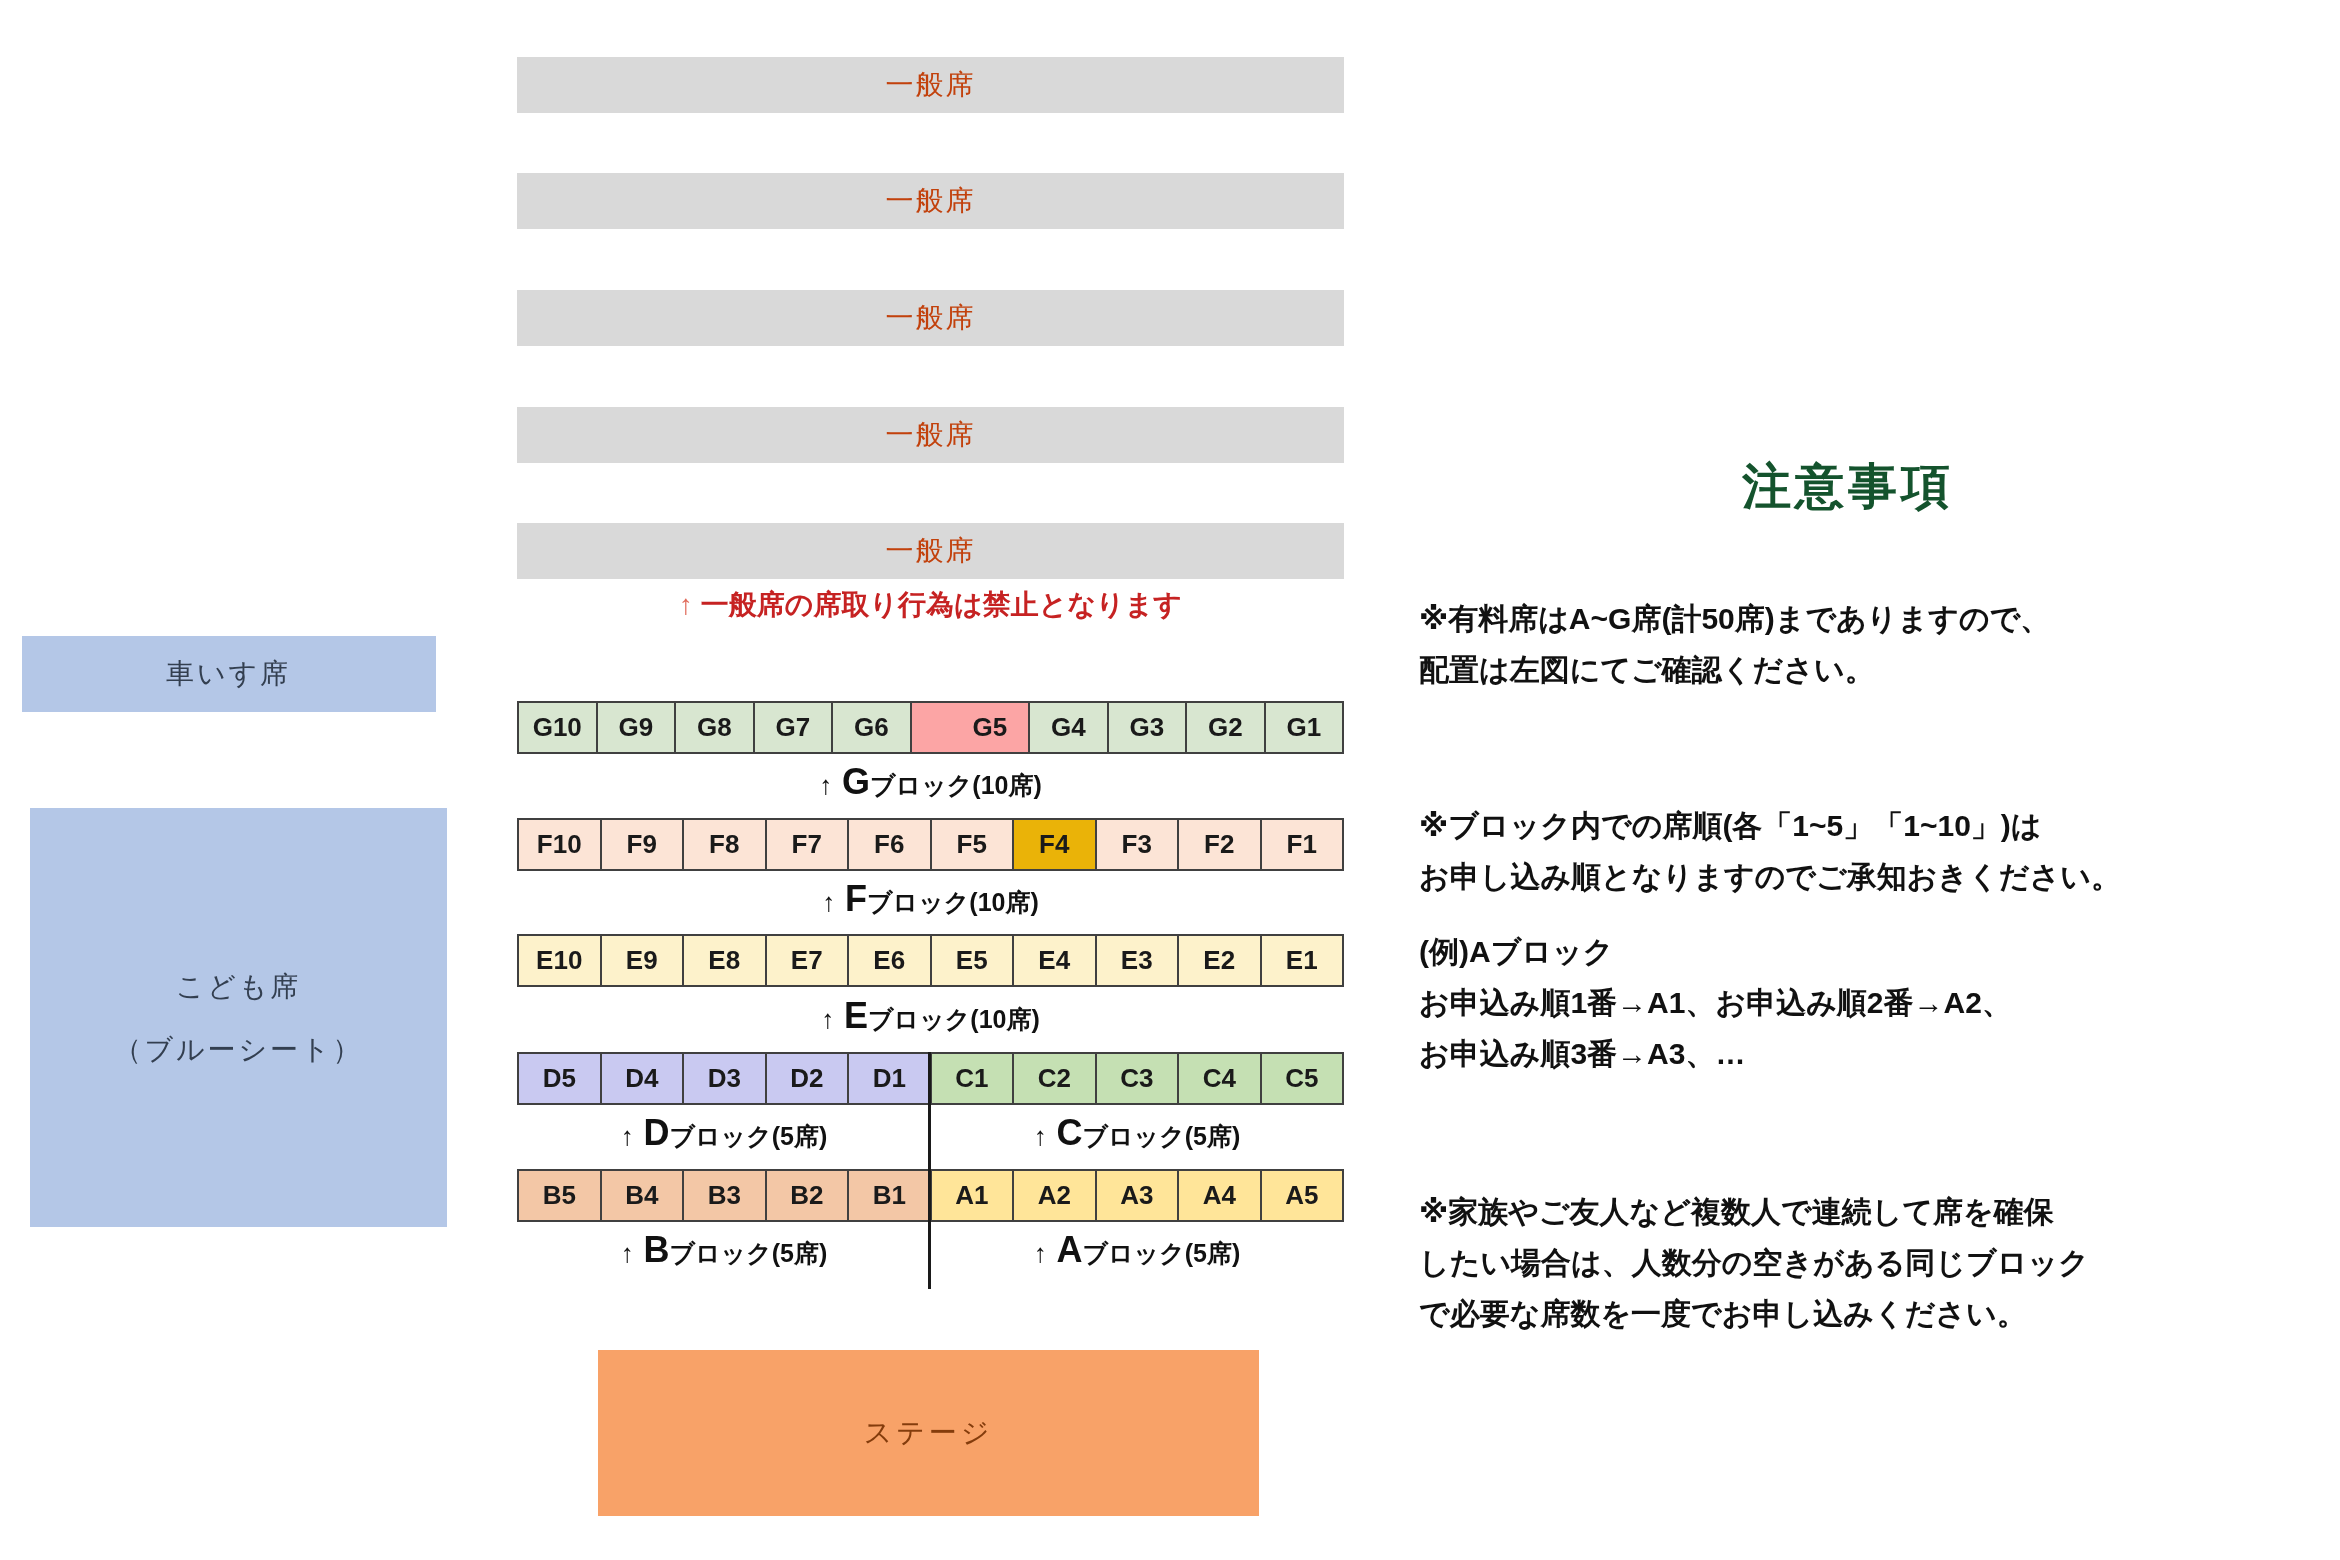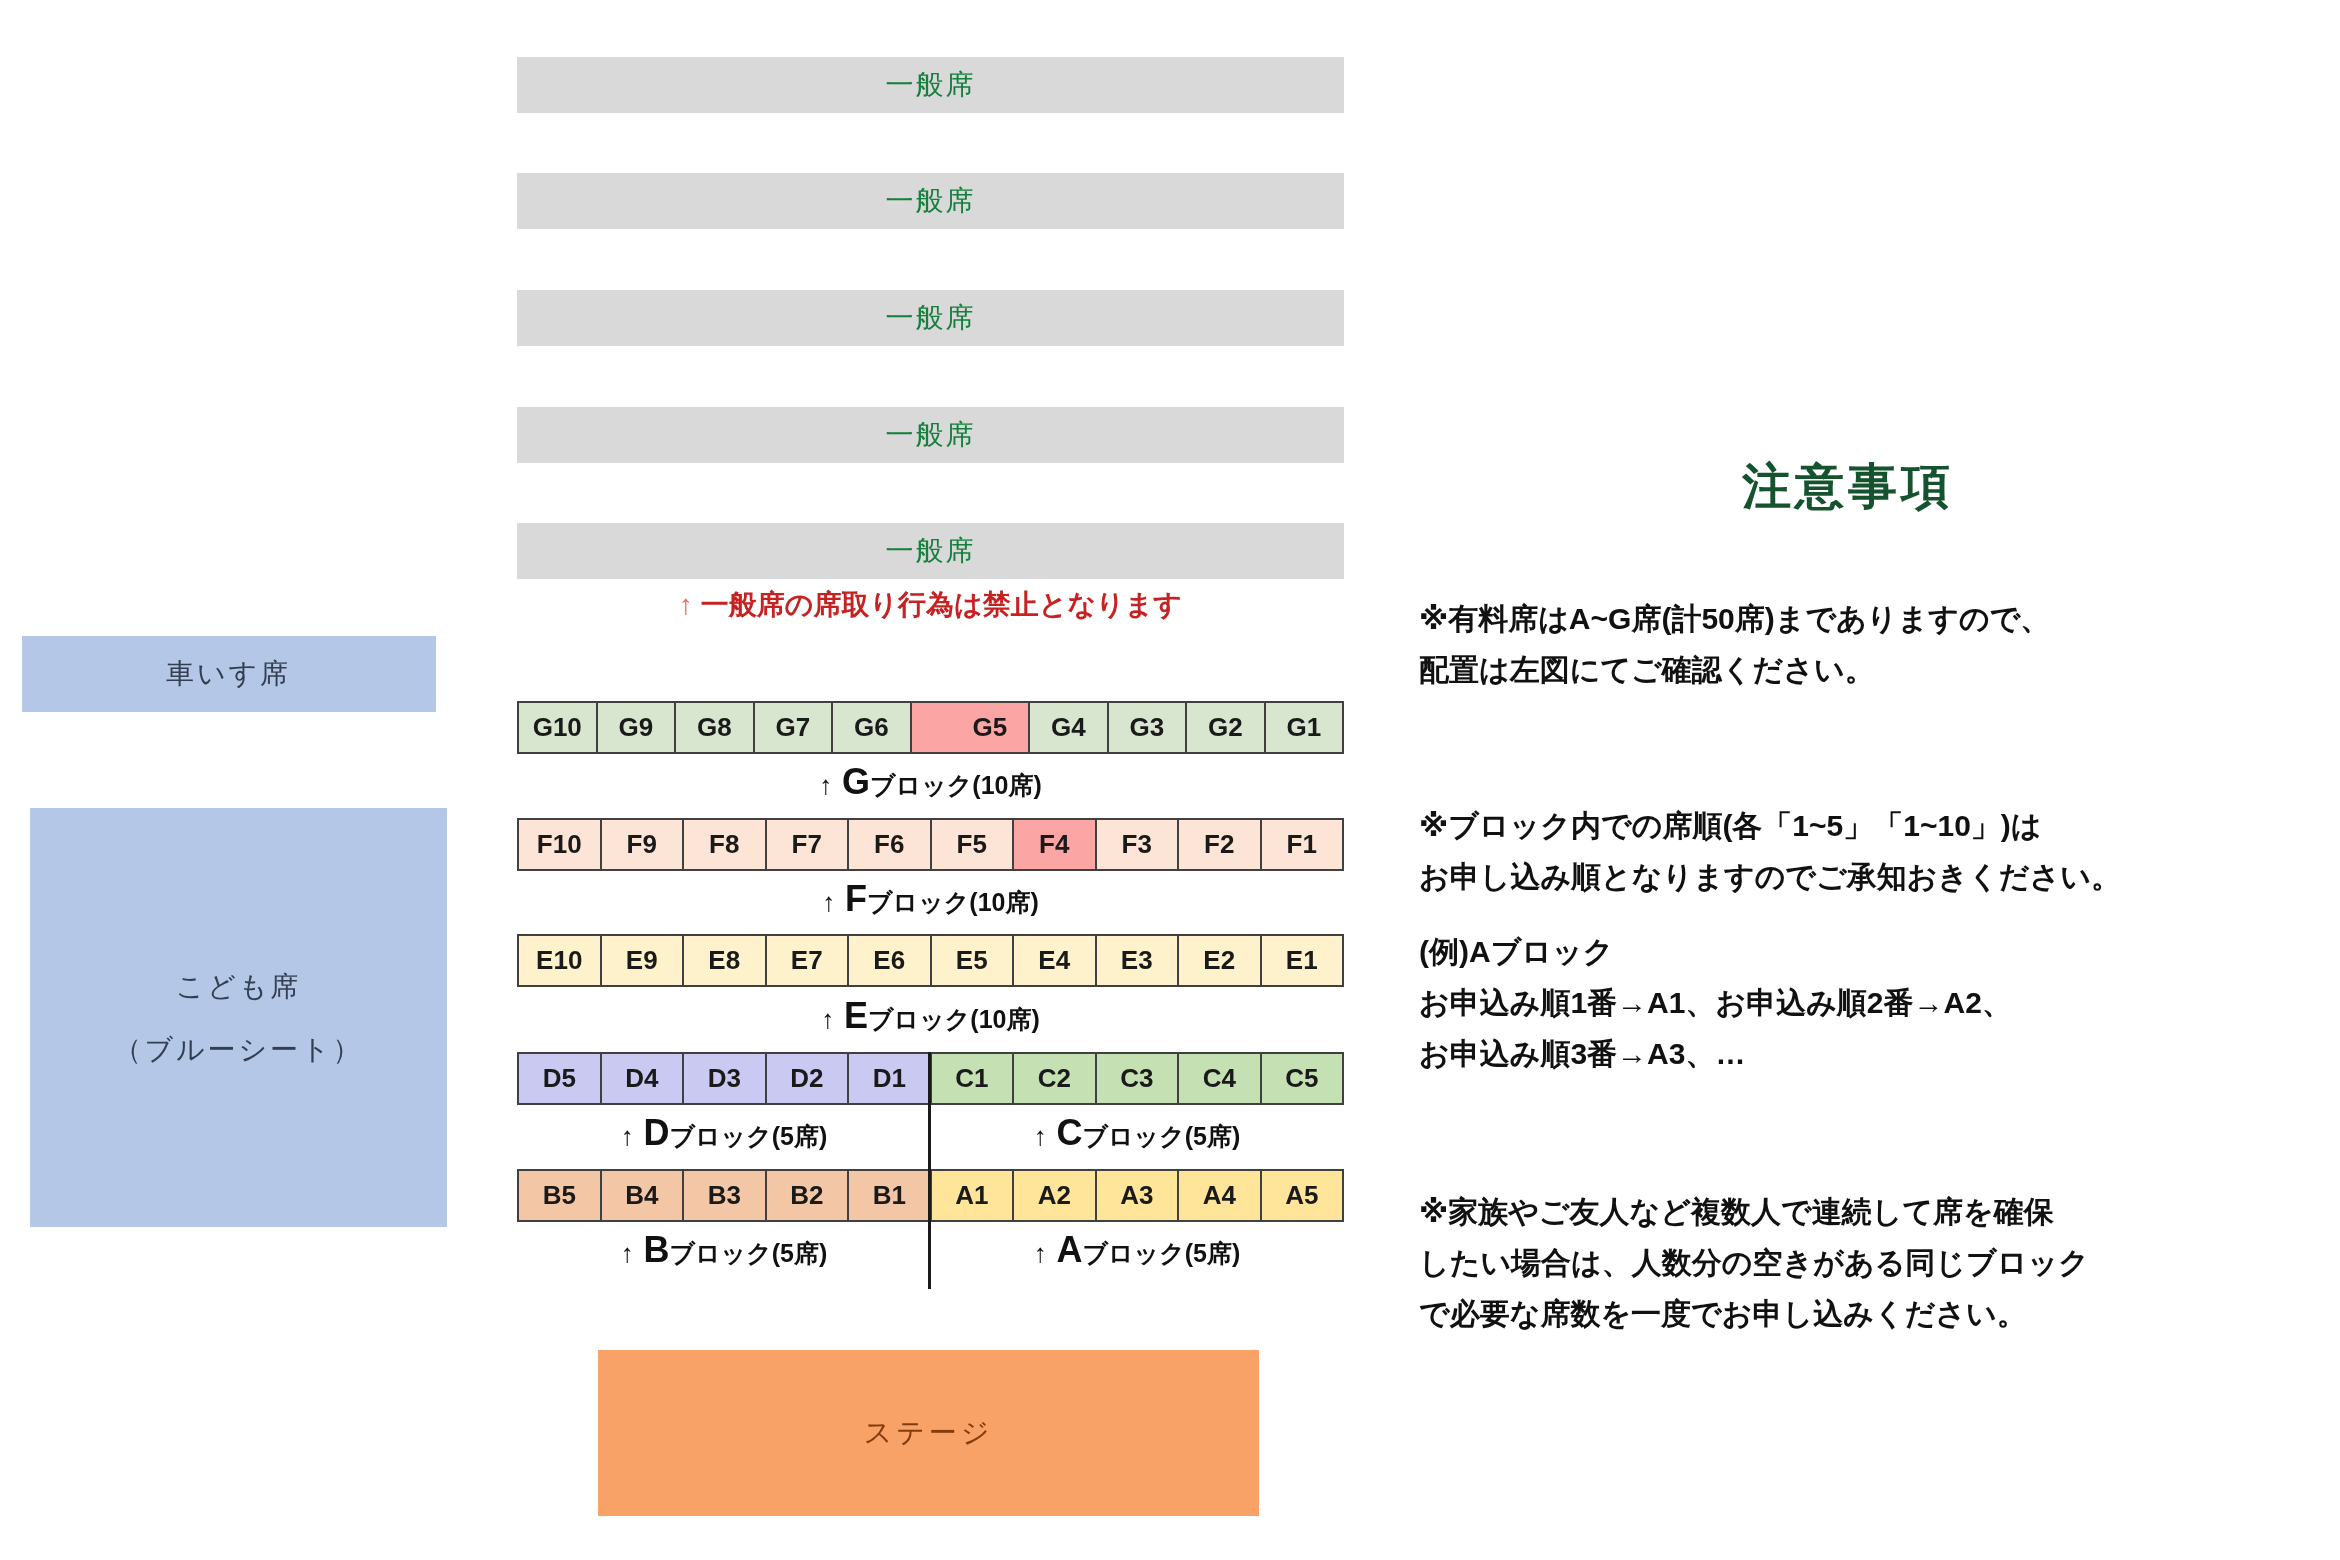--- a/index.html
+++ b/index.html
@@ -2,21 +2,21 @@
 <html><head>
 <meta charset="utf-8">
 <style>
   html,body { margin:0; padding:0; background:#ffffff; }
   body { font-family:"Liberation Sans","DejaVu Sans",sans-serif; }
   .canvas { position:relative; width:2341px; height:1560px; background:#ffffff; overflow:hidden; }
 
   
   .gen-bar { position:absolute; left:517px; width:827px; height:56px;
              background:#d9d9d9; display:flex; align-items:center; justify-content:center; }
-  .gen-bar span { color:#15803d; font-size:28px; letter-spacing:2px; }
+  .gen-bar span { color:#c2410c; font-size:28px; letter-spacing:2px; }
 
   
   .caption { position:absolute; left:517px; width:827px; top:586px; text-align:center;
              font-size:28px; font-weight:bold; color:#c62222; }
   .caption .caption-arrow { color:#e06a5a; margin-right:7.8px; font-weight:bold; }
 
   
   .side-box { position:absolute; background:#b4c7e7; color:#333f50;
               display:flex; flex-direction:column; align-items:center; justify-content:center;
               font-size:28px; letter-spacing:2.9px; }
@@ -105,21 +105,21 @@
       <div class="seat-cell" style="background: rgb(216, 230, 208);">G2</div>
       <div class="seat-cell" style="background: rgb(216, 230, 208);">G1</div>
     </div>
   <div class="seat-row row-f">
       <div class="seat-cell" style="background: rgb(252, 228, 214);">F10</div>
       <div class="seat-cell" style="background: rgb(252, 228, 214);">F9</div>
       <div class="seat-cell" style="background: rgb(252, 228, 214);">F8</div>
       <div class="seat-cell" style="background: rgb(252, 228, 214);">F7</div>
       <div class="seat-cell" style="background: rgb(252, 228, 214);">F6</div>
       <div class="seat-cell" style="background: rgb(252, 228, 214);">F5</div>
-      <div class="seat-cell" style="background: #fca5a5;">F4</div>
+      <div class="seat-cell" style="background: #eab308;">F4</div>
       <div class="seat-cell" style="background: rgb(252, 228, 214);">F3</div>
       <div class="seat-cell" style="background: rgb(252, 228, 214);">F2</div>
       <div class="seat-cell" style="background: rgb(252, 228, 214);">F1</div>
     </div>
   <div class="seat-row row-e">
       <div class="seat-cell" style="background: rgb(253, 242, 203);">E10</div>
       <div class="seat-cell" style="background: rgb(253, 242, 203);">E9</div>
       <div class="seat-cell" style="background: rgb(253, 242, 203);">E8</div>
       <div class="seat-cell" style="background: rgb(253, 242, 203);">E7</div>
       <div class="seat-cell" style="background: rgb(253, 242, 203);">E6</div>

